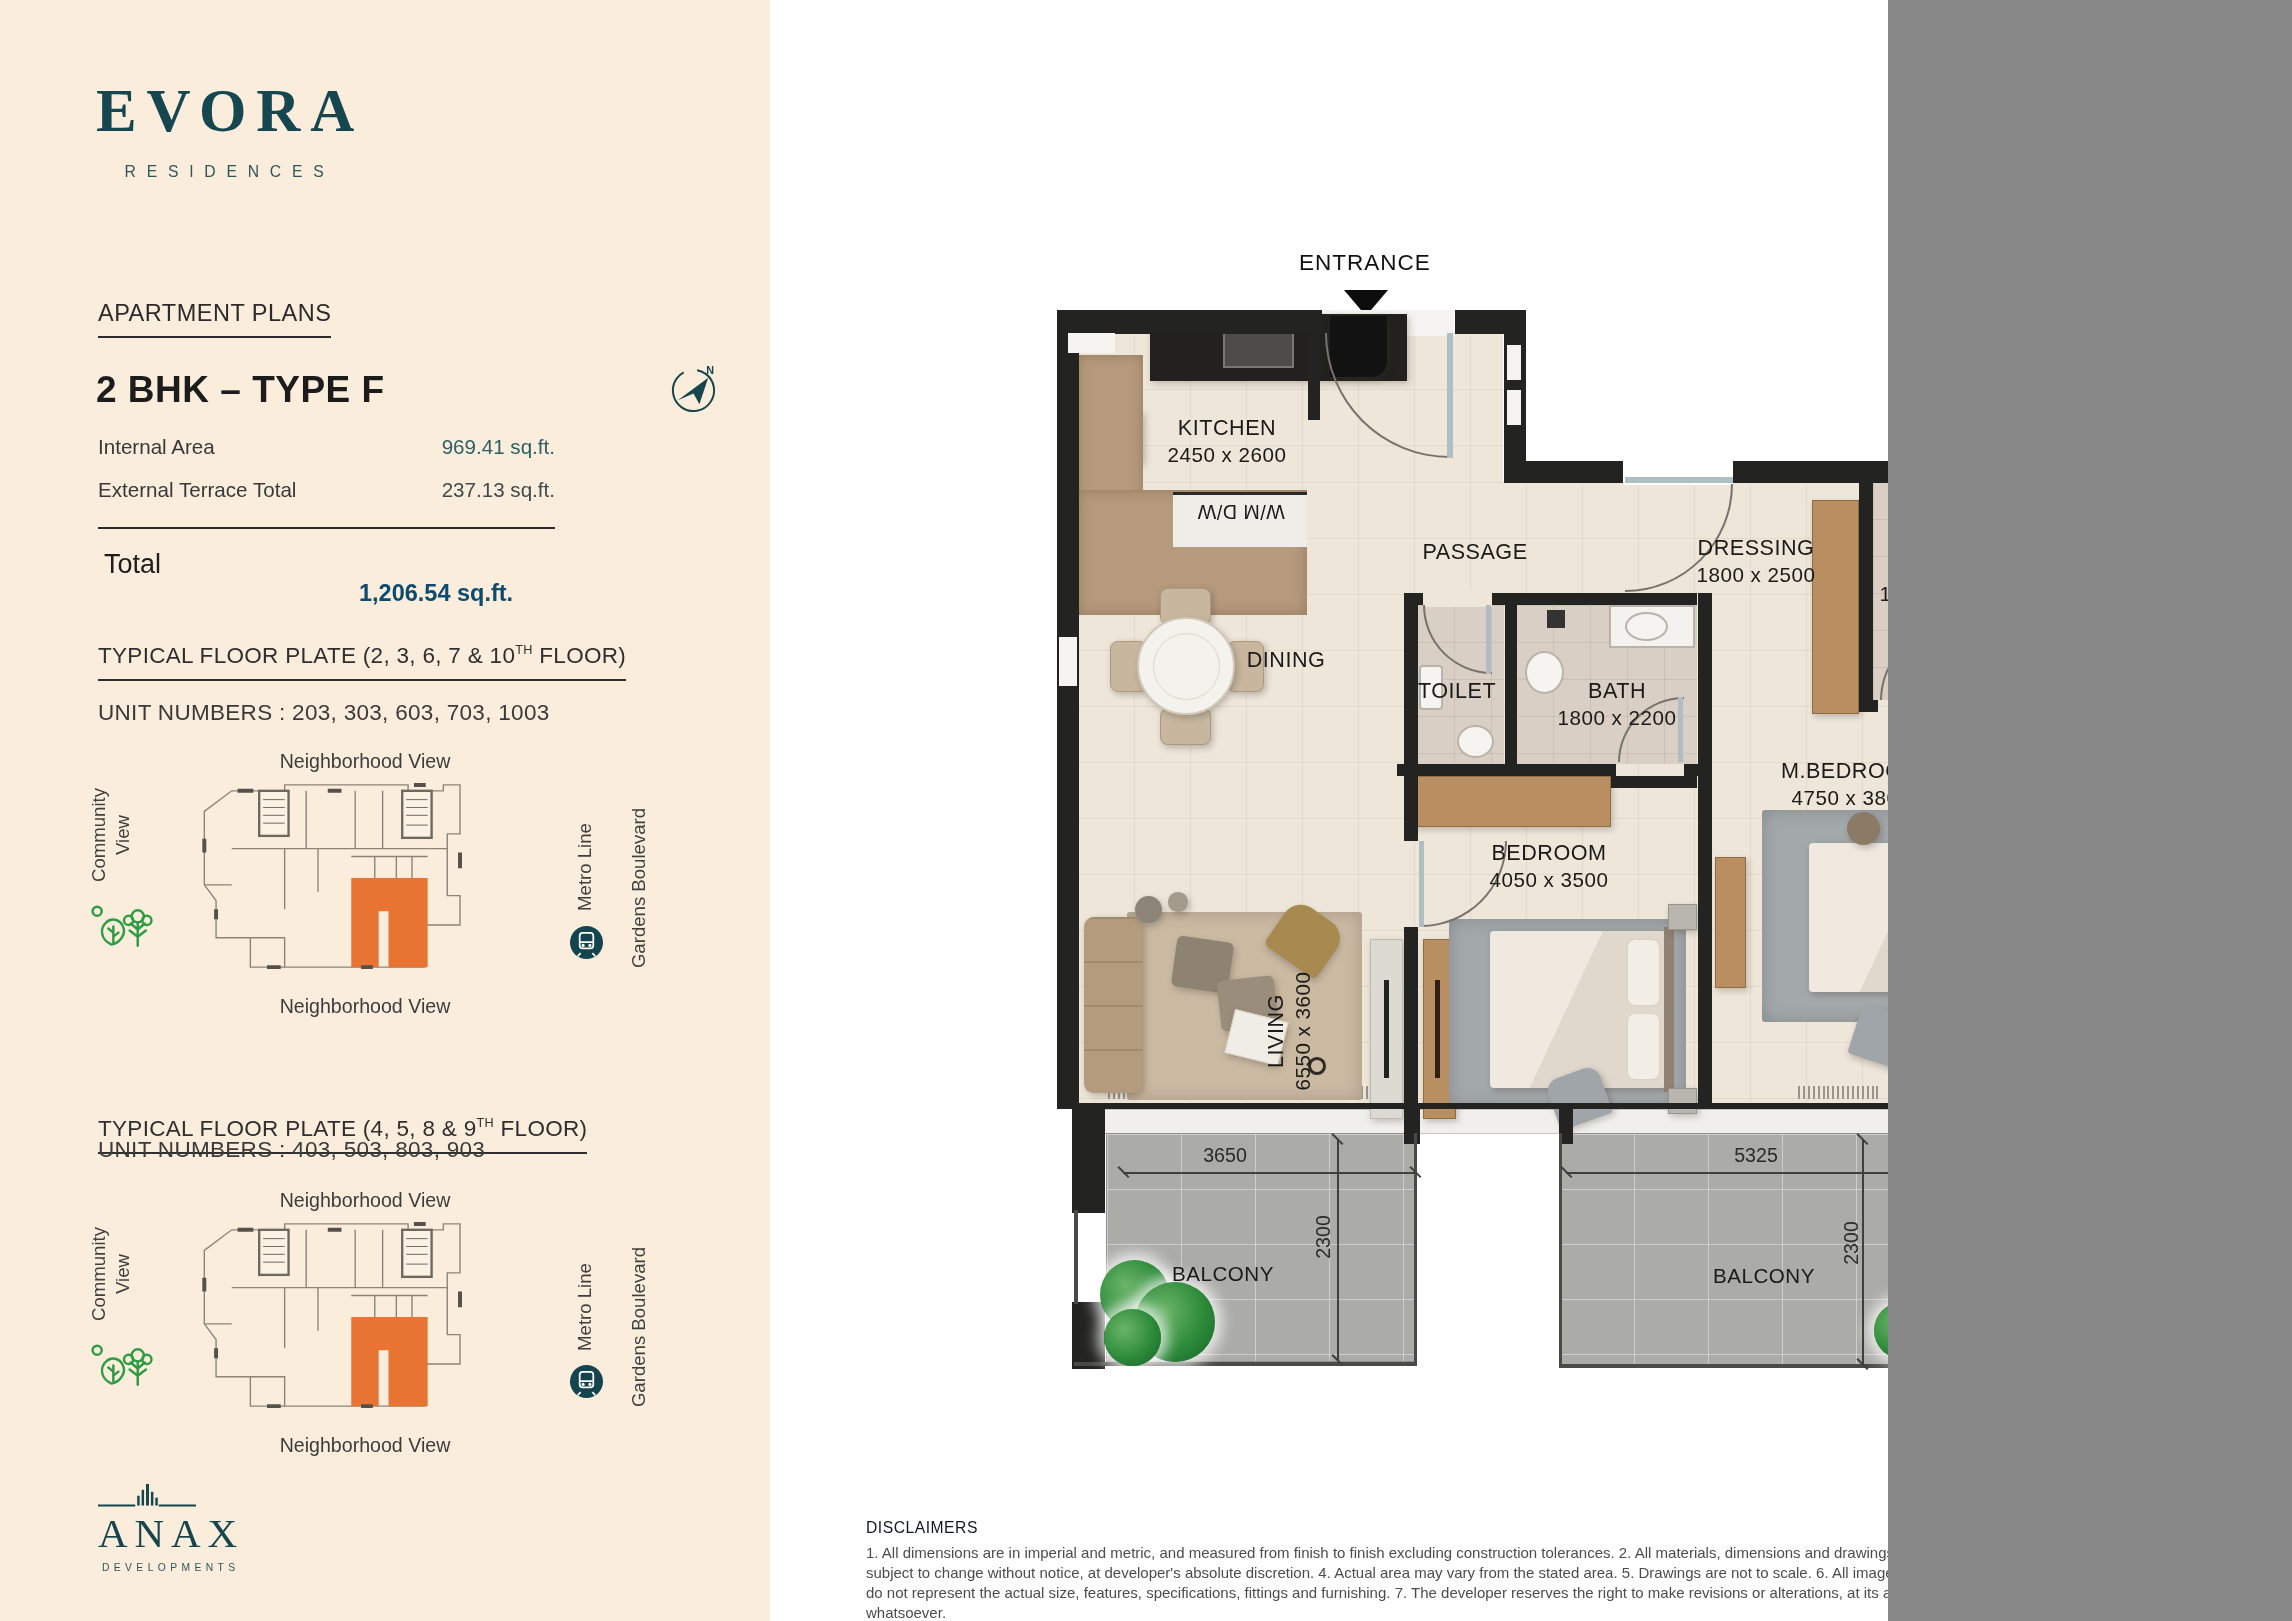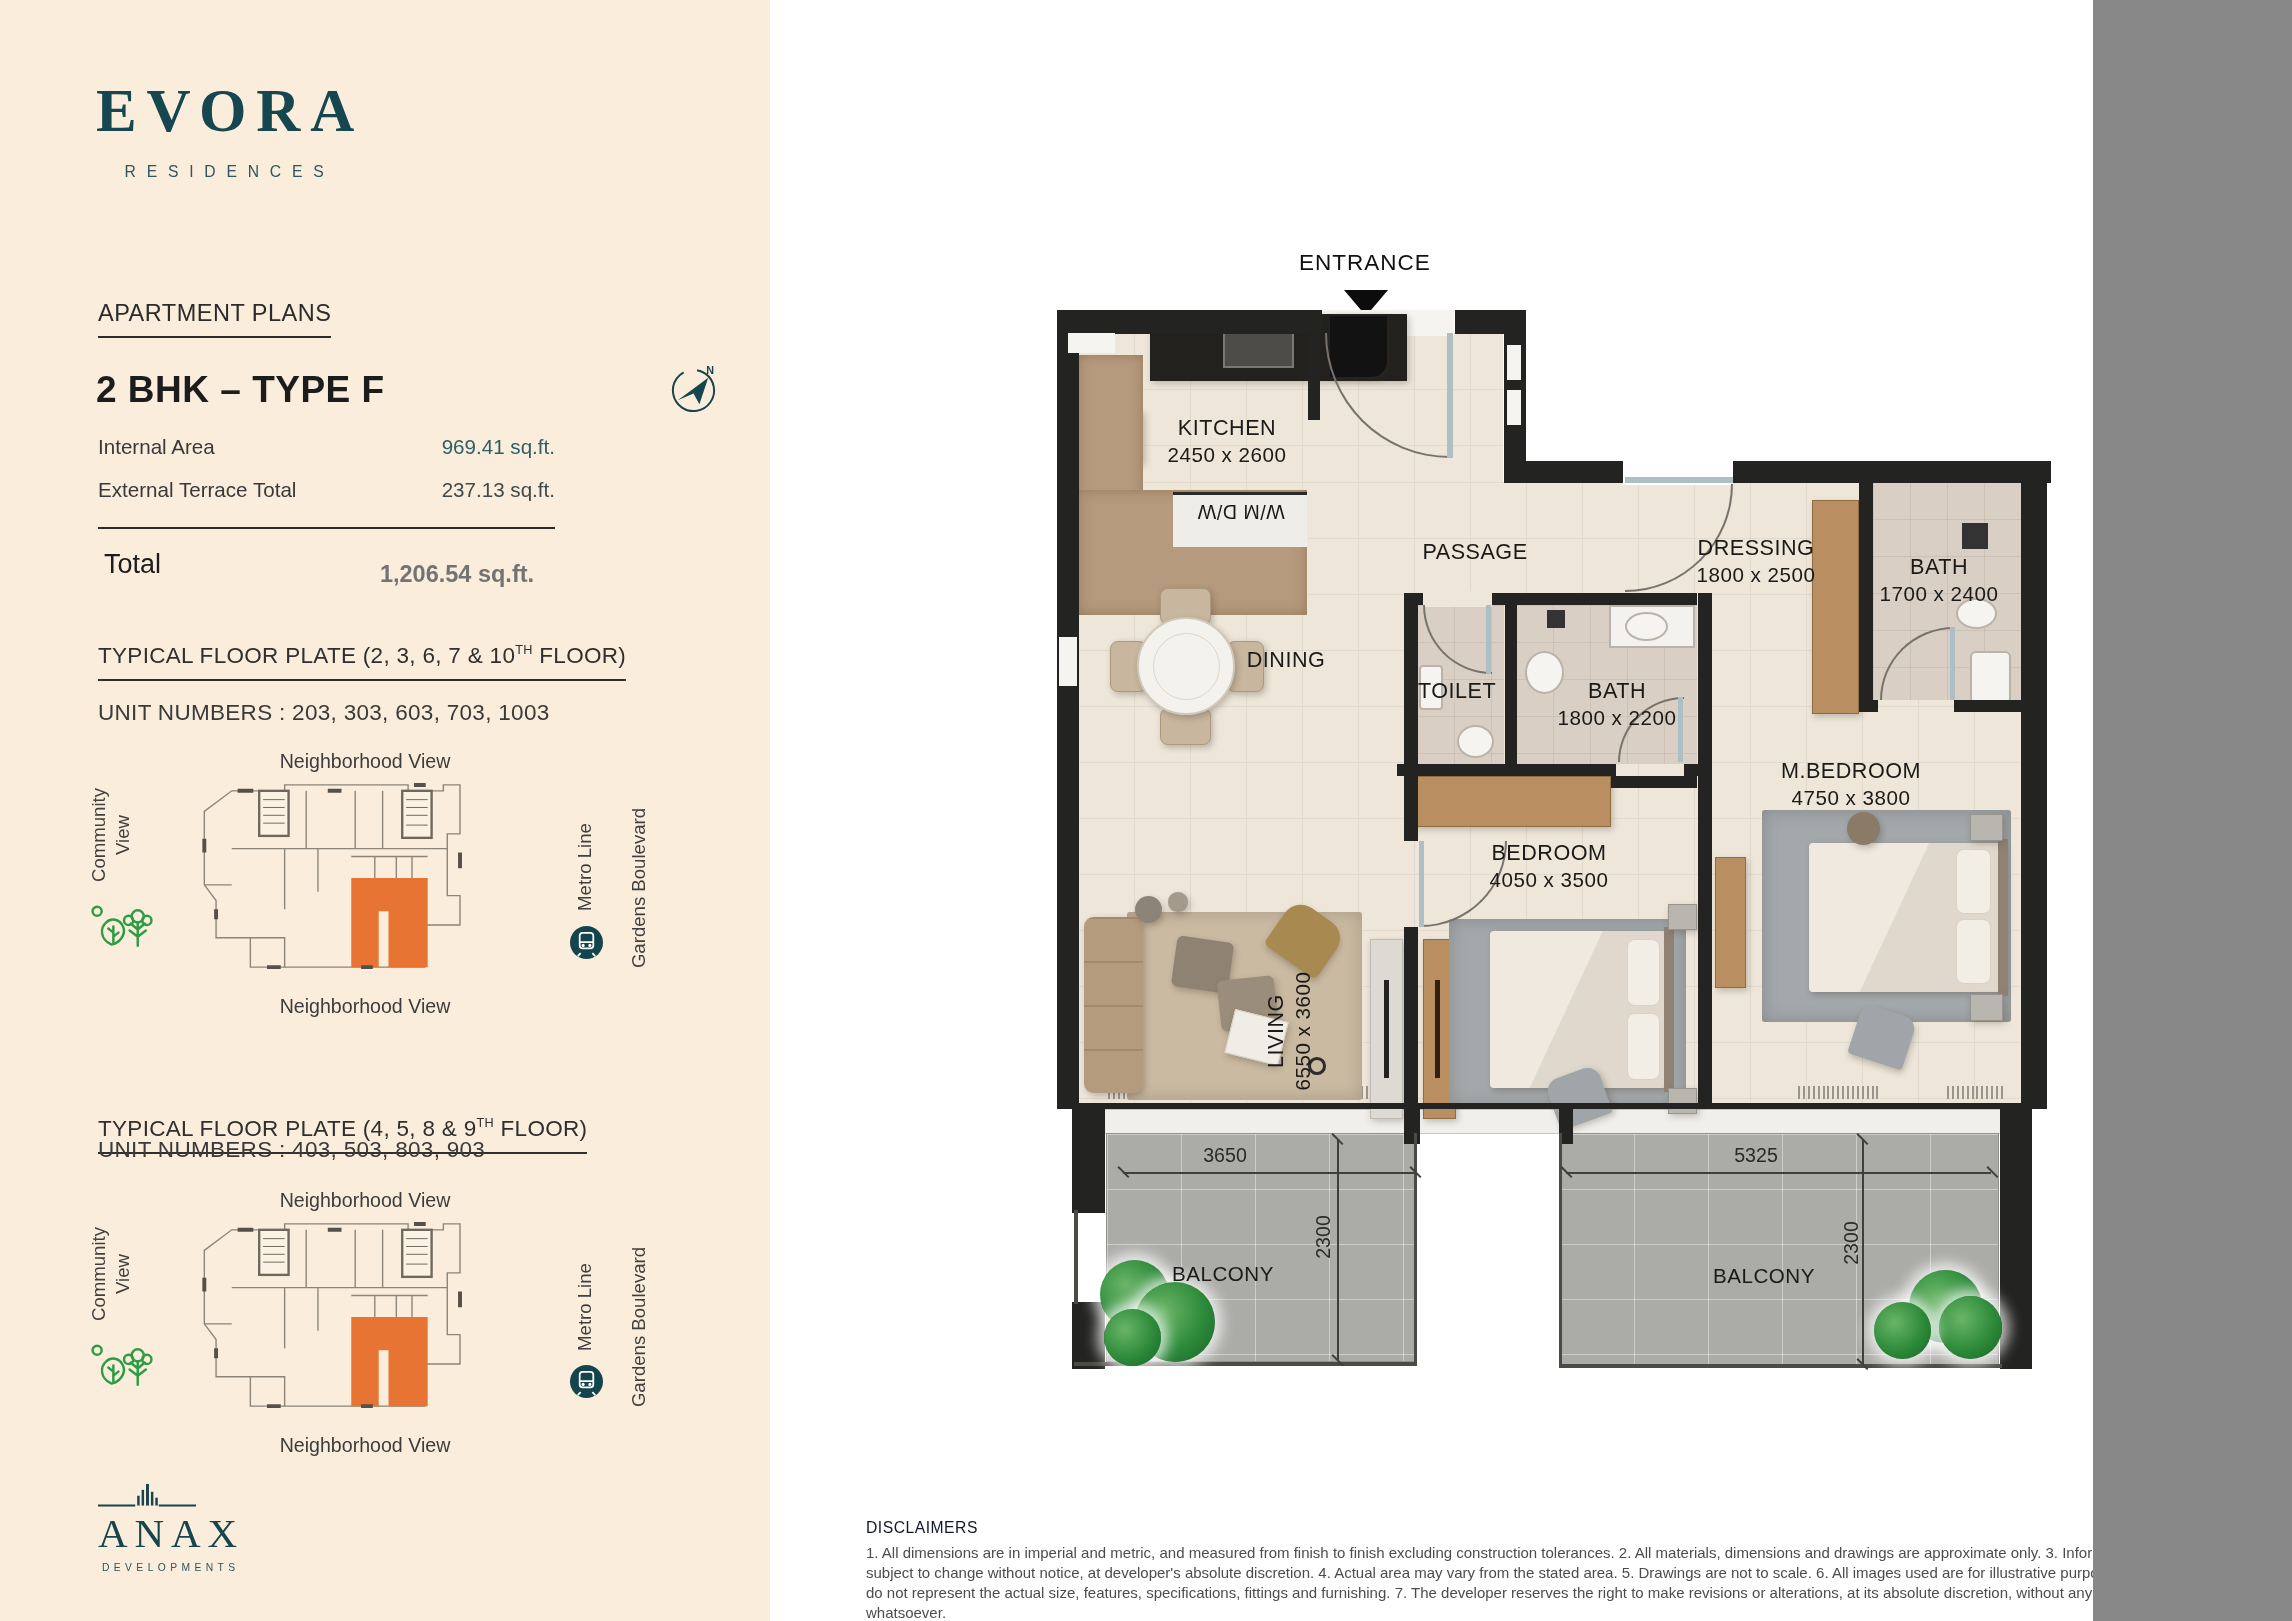--- a/index.html
+++ b/index.html
@@ -1,34 +1,34 @@
 <!DOCTYPE html>
 <html><head>
 <meta charset="utf-8">
 <style>
   *{box-sizing:border-box;margin:0;padding:0}
   html,body{margin:0;background:#888}
-  #page{position:relative;width:2093px;height:1621px;background:#ffffff;overflow:hidden;
+  #page{position:relative;width:1888px;height:1621px;background:#ffffff;overflow:hidden;
         font-family:"Liberation Sans",sans-serif;color:#222}
   .abs{position:absolute}
 
   
   #sidebar{position:absolute;left:0;top:0;width:770px;height:1621px;background:#FAEDDB}
   .brand-name{position:absolute;left:96px;top:76px;font-family:"Liberation Serif",serif;
               font-size:61px;font-weight:600;letter-spacing:9.8px;color:#16464F}
   .brand-tag{position:absolute;left:98px;top:163px;width:263px;text-align:center;
              font-size:15.7px;letter-spacing:10.8px;color:#2E565C}
   .section-label{position:absolute;left:98px;top:300px;font-size:23.5px;color:#2b2b2b;letter-spacing:0.5px;
                  border-bottom:2px solid #2b2b2b;padding-bottom:8.8px}
   .unit-title{position:absolute;left:96px;top:369px;font-size:37px;font-weight:bold;color:#1c1c1c;letter-spacing:0.5px}
   .area-label{position:absolute;font-size:20.6px;color:#37393a}
   .area-value{position:absolute;width:196px;text-align:right;font-size:20.6px}
   .divider{position:absolute;left:98px;top:527px;width:457px;height:2px;background:#2b2b2b}
   .total-label{position:absolute;left:104px;top:549px;font-size:27px;font-weight:normal;color:#1d1d1d}
-  .total-value{position:absolute;left:359px;top:561px;width:196px;text-align:center;font-size:23.5px;font-weight:bold;color:#737373}
+  .total-value{position:absolute;left:359px;top:580px;width:196px;text-align:left;font-size:23.5px;font-weight:bold;color:#0c4a6e}
   .plate-heading{position:absolute;left:98px;font-size:22.5px;color:#2f2f2f;letter-spacing:0.3px;
                  border-bottom:2px solid #2f2f2f;padding-bottom:9.8px;white-space:nowrap}
   .plate-heading .sup{font-size:12.7px;vertical-align:8.8px}
   .unit-numbers{position:absolute;left:98px;font-size:22.5px;color:#3a3a3a;letter-spacing:0.3px}
   .mini-label{position:absolute;font-size:19.6px;color:#3c3c3c;white-space:nowrap;transform:translate(-50%,-50%)}
   .rot-label{position:absolute;font-size:18.6px;line-height:23.5px;color:#3f3f3f;text-align:center;white-space:nowrap;
              transform:translate(-50%,-50%) rotate(-90deg)}
   .dev-name{position:absolute;left:98px;top:1509px;font-family:"Liberation Serif",serif;
             font-size:41px;letter-spacing:6.9px;color:#17454E}
   .dev-sub{position:absolute;left:102px;top:1562px;font-size:10.3px;letter-spacing:4.4px;color:#2E565C}

